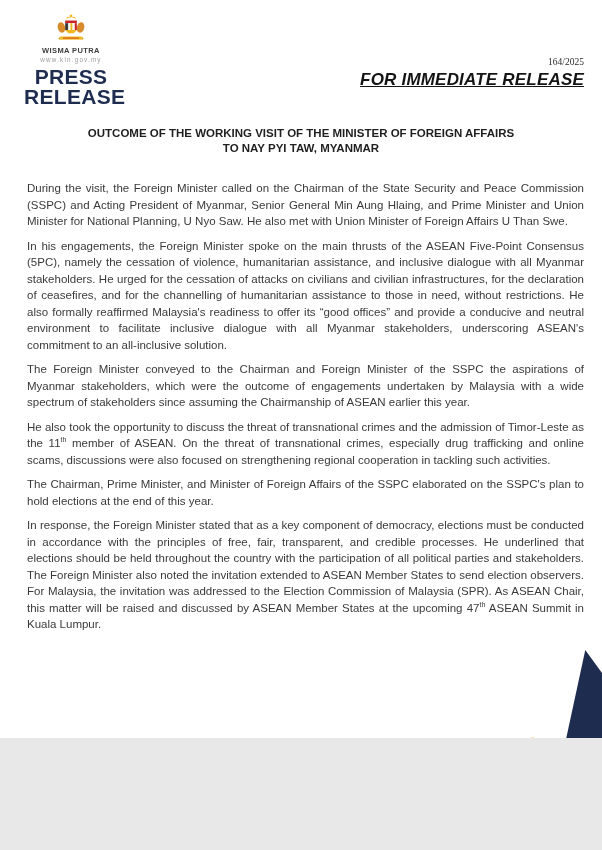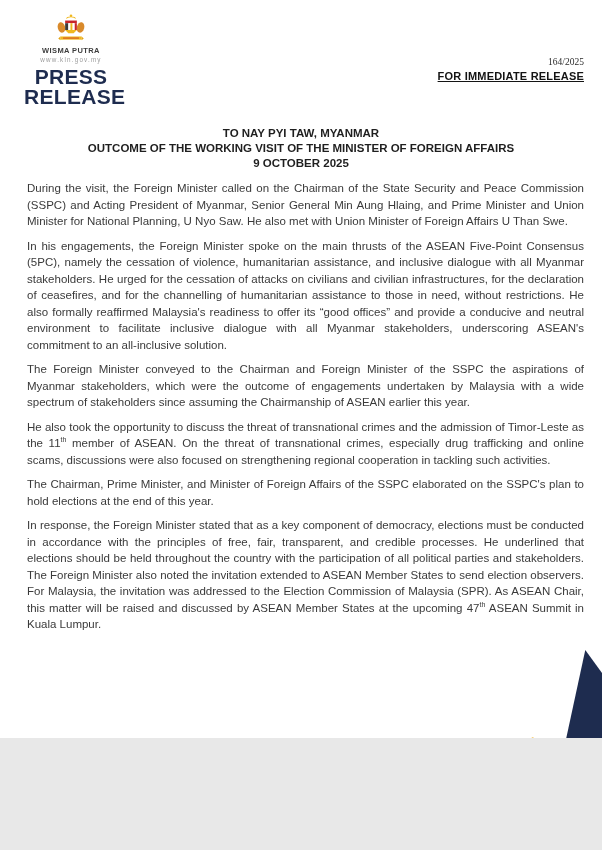--- a/index.html
+++ b/index.html
@@ -49,25 +49,26 @@
     top: 57px;
     text-align: right;
   }
   .ref-number {
     font-size: 9.5px;
     color: #2b2b2b;
     font-family: Liberation Serif, serif;
   }
   .release-label {
     margin-top: 3px;
-    font-size: 11px;
+    font-size: 17px;
     font-weight: bold;
     color: #141414;
     text-decoration: underline;
     letter-spacing: 0.2px;
+    font-style: italic;
   }
   
   .doc-title {
     position: absolute;
     top: 126px;
     left: 40px;
     right: 40px;
     text-align: center;
     font-size: 11.5px;
     font-weight: bold;
@@ -157,23 +158,22 @@
       <div>RELEASE</div>
     </div>
   </div>
 
   <div class="header-right">
     <div class="ref-number">164/2025</div>
     <div class="release-label">FOR IMMEDIATE RELEASE</div>
   </div>
 
   <div class="doc-title">
+    <div>OUTCOME OF THE WORKING VISIT OF THE MINISTER OF FOREIGN AFFAIRS</div>
     <div>TO NAY PYI TAW, MYANMAR</div>
-    <div>OUTCOME OF THE WORKING VISIT OF THE MINISTER OF FOREIGN AFFAIRS</div>
-    <div>9 OCTOBER 2025</div>
   </div>
 
   <div class="press-body">
       <p class="para">During the visit, the Foreign Minister called on the Chairman of the State Security and Peace Commission (SSPC) and Acting President of Myanmar, Senior General Min Aung Hlaing, and Prime Minister and Union Minister for National Planning, U Nyo Saw. He also met with Union Minister of Foreign Affairs U Than Swe.</p>
       <p class="para">In his engagements, the Foreign Minister spoke on the main thrusts of the ASEAN Five-Point Consensus (5PC), namely the cessation of violence, humanitarian assistance, and inclusive dialogue with all Myanmar stakeholders. He urged for the cessation of attacks on civilians and civilian infrastructures, for the declaration of ceasefires, and for the channelling of humanitarian assistance to those in need, without restrictions. He also formally reaffirmed Malaysia's readiness to offer its “good offices” and provide a conducive and neutral environment to facilitate inclusive dialogue with all Myanmar stakeholders, underscoring ASEAN's commitment to an all-inclusive solution.</p>
       <p class="para">The Foreign Minister conveyed to the Chairman and Foreign Minister of the SSPC the aspirations of Myanmar stakeholders, which were the outcome of engagements undertaken by Malaysia with a wide spectrum of stakeholders since assuming the Chairmanship of ASEAN earlier this year.</p>
       <p class="para">He also took the opportunity to discuss the threat of transnational crimes and the admission of Timor-Leste as the 11<sup>th</sup> member of ASEAN. On the threat of transnational crimes, especially drug trafficking and online scams, discussions were also focused on strengthening regional cooperation in tackling such activities.</p>
       <p class="para">The Chairman, Prime Minister, and Minister of Foreign Affairs of the SSPC elaborated on the SSPC's plan to hold elections at the end of this year.</p>
       <p class="para">In response, the Foreign Minister stated that as a key component of democracy, elections must be conducted in accordance with the principles of free, fair, transparent, and credible processes. He underlined that elections should be held throughout the country with the participation of all political parties and stakeholders. The Foreign Minister also noted the invitation extended to ASEAN Member States to send election observers. For Malaysia, the invitation was addressed to the Election Commission of Malaysia (SPR). As ASEAN Chair, this matter will be raised and discussed by ASEAN Member States at the upcoming 47<sup>th</sup> ASEAN Summit in Kuala Lumpur.</p>
     </div>

